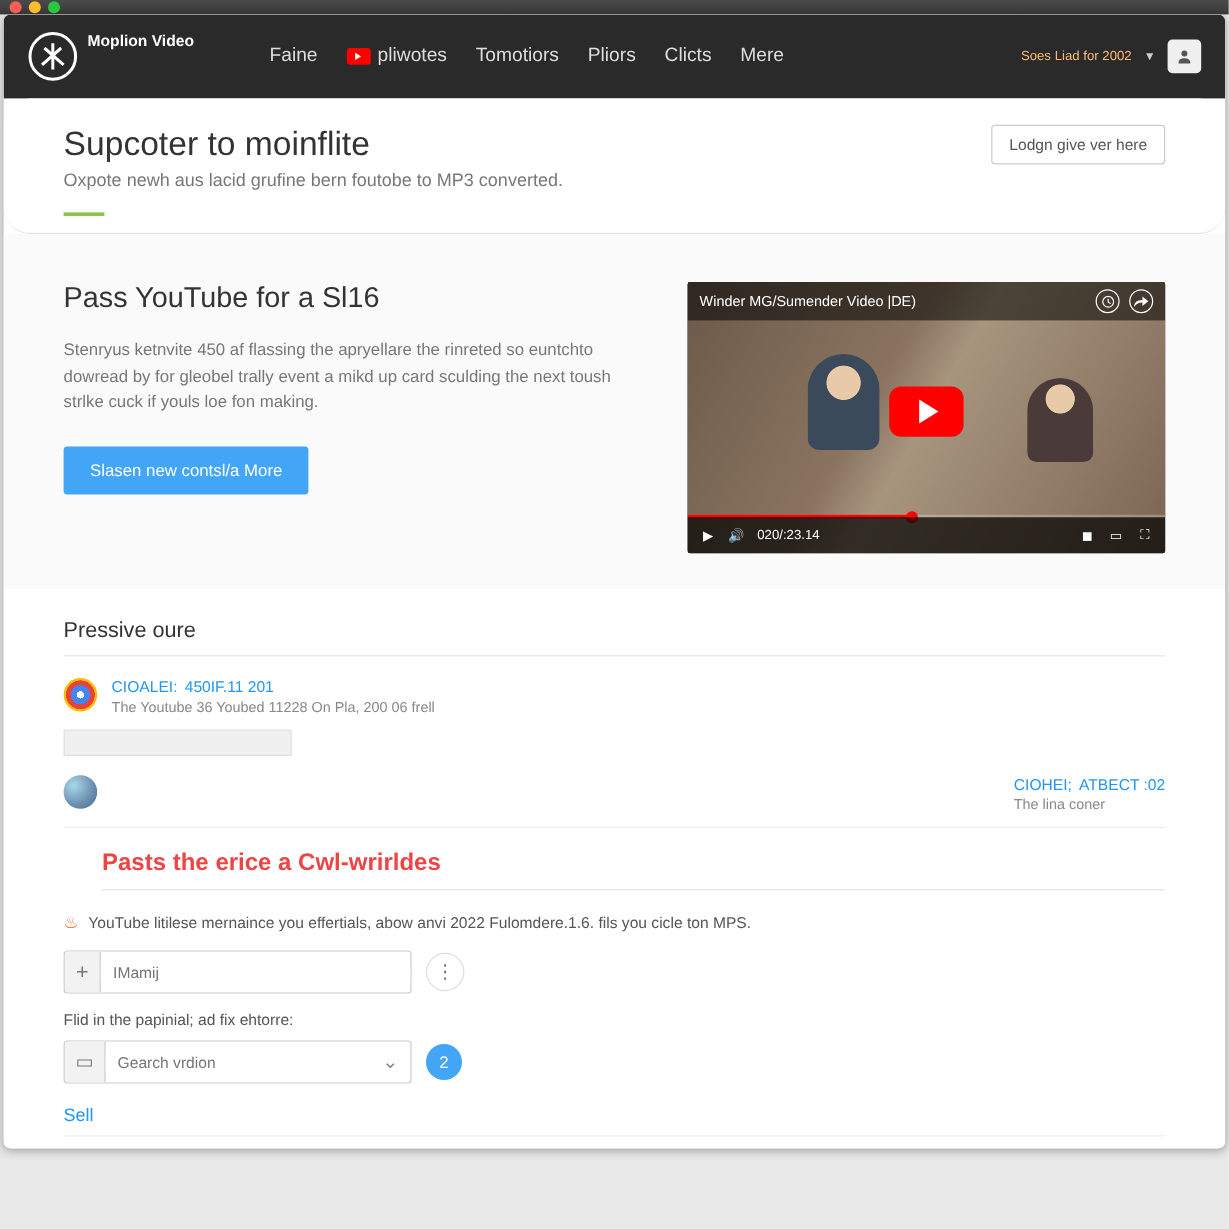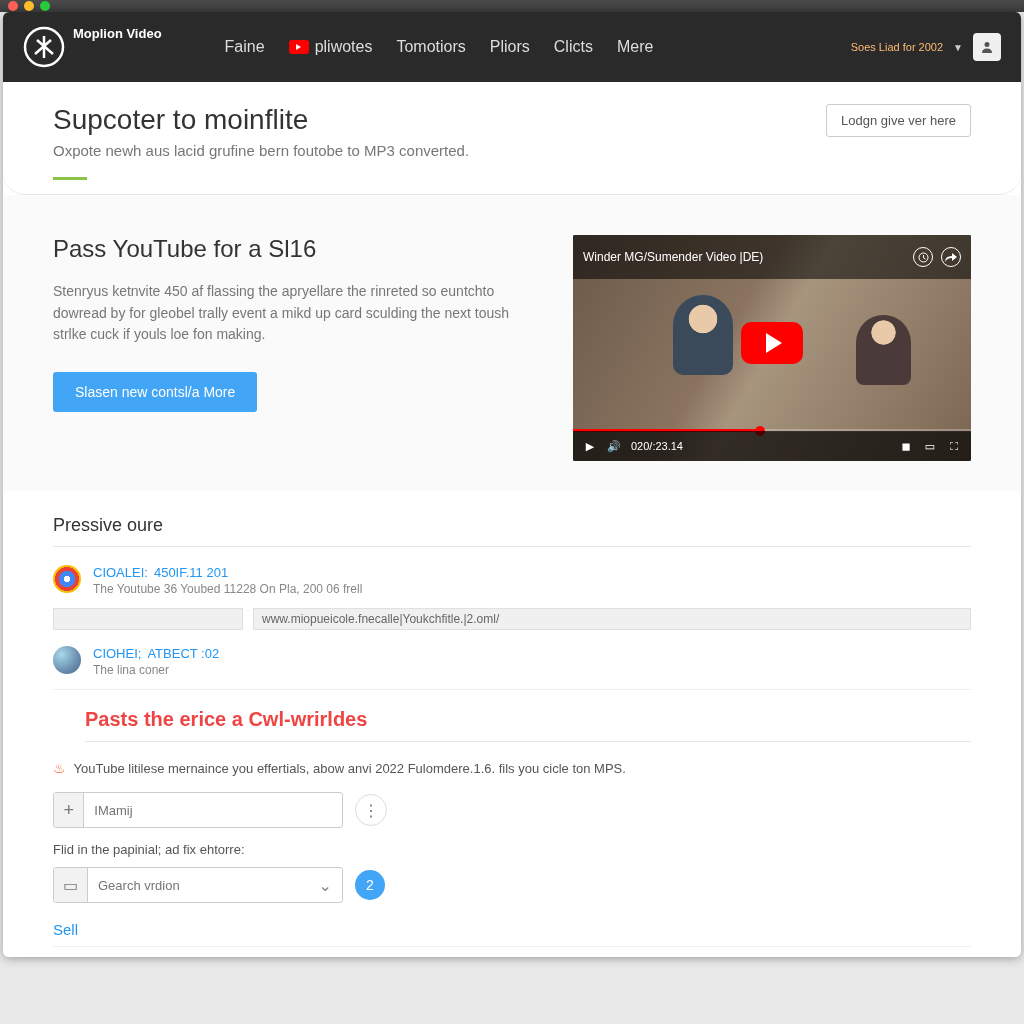--- a/index.html
+++ b/index.html
@@ -34,21 +34,21 @@
 .hero-accent { width:34px; height:3px; background:#8bc34a; margin-top:18px; }
 .login-btn { border:1px solid #ccc; background:#fff; color:#555; font-size:13px; padding:8px 14px; border-radius:3px; cursor:pointer; }
 
 
 .feature { display:flex; gap:40px; padding:40px 50px 30px; background:#fafafa; }
 .feature-left { flex:1; }
 .feature-left h2 { font-size:24px; font-weight:500; color:#333; margin-bottom:18px; }
 .feature-left p { font-size:14px; color:#777; line-height:1.55; margin-bottom:26px; max-width:460px; }
 .cta { background:#42a5f5; color:#fff; border:none; padding:12px 22px; font-size:14px; border-radius:3px; cursor:pointer; }
 .player { width:398px; height:226px; background:#000; position:relative; border-radius:2px; overflow:hidden; }
-.player-top { position:absolute; top:0; left:0; right:0; height:44px; background:rgba(0,0,0,.55); display:flex; align-items:center; padding:0 10px; color:#fff; font-size:12px; justify-content:space-between; }
+.player-top { position:absolute; top:0; left:0; right:0; height:32px; background:rgba(0,0,0,.55); display:flex; align-items:center; padding:0 10px; color:#fff; font-size:12px; justify-content:space-between; }
 .player-top-icons { display:flex; gap:8px; }
 .player-top-icons span { width:20px; height:20px; border:1.5px solid #fff; border-radius:50%; display:flex; align-items:center; justify-content:center; font-size:11px; }
 .share-ic { width:20px;height:20px;display:flex;align-items:center;justify-content:center;}
 .scene { position:absolute; inset:0; background:linear-gradient(120deg,#6b5a4a 0%,#8a7460 40%,#a8957e 50%,#7a6552 100%); }
 .scene::before{content:"";position:absolute;left:100px;top:60px;width:60px;height:80px;background:radial-gradient(circle at 50% 30%,#e8c9a8 0 22%,transparent 23%),#3a4a5a;border-radius:30px 30px 10px 10px;}
 .scene::after{content:"";position:absolute;right:60px;top:80px;width:55px;height:70px;background:radial-gradient(circle at 50% 25%,#e8c9a8 0 20%,transparent 21%),#4a3a3a;border-radius:28px 28px 8px 8px;}
 .play-big { position:absolute; left:50%; top:48%; transform:translate(-50%,-50%); width:62px; height:42px; background:#ff0000; border-radius:10px; display:flex; align-items:center; justify-content:center; cursor:pointer; }
 .play-big::after { content:""; border-left:16px solid #fff; border-top:10px solid transparent; border-bottom:10px solid transparent; margin-left:4px; }
 .controls { position:absolute; left:0; right:0; bottom:0; height:30px; background:rgba(0,0,0,.7); display:flex; align-items:center; padding:0 10px; gap:10px; color:#fff; font-size:11px; }
 .seekbar { position:absolute; left:0; right:0; bottom:29px; height:3px; background:rgba(255,255,255,.25); }
@@ -188,24 +188,23 @@
       <div>
         <div class="row-title">
           <span>CIOALEI:</span><span class="num">450IF.11 201</span>
         </div>
         <div class="row-sub">The Youtube 36 Youbed 11228 On Pla, 200 06 frell</div>
       </div>
     </div>
 
     <div class="url-band">
       <div class="url-left"></div>
-      <div class="url-right">www.miopueicole.fnecalle|Youkchfitle.|2.oml/</div>
-    </div>
-
-    <div class="list-row" style="border-bottom:1px solid #eee;padding-bottom:12px;">
+    </div>
+
+    <div class="list-row" style="border-bottom:1px solid #eee;padding-bottom:12px;justify-content:space-between;">
       <div class="avatar av2"></div>
       <div>
         <div class="row-title">
           <span>CIOHEI;</span><span class="num">ATBECT :02</span>
         </div>
         <div class="row-sub">The lina coner</div>
       </div>
     </div>
   </div>
 

